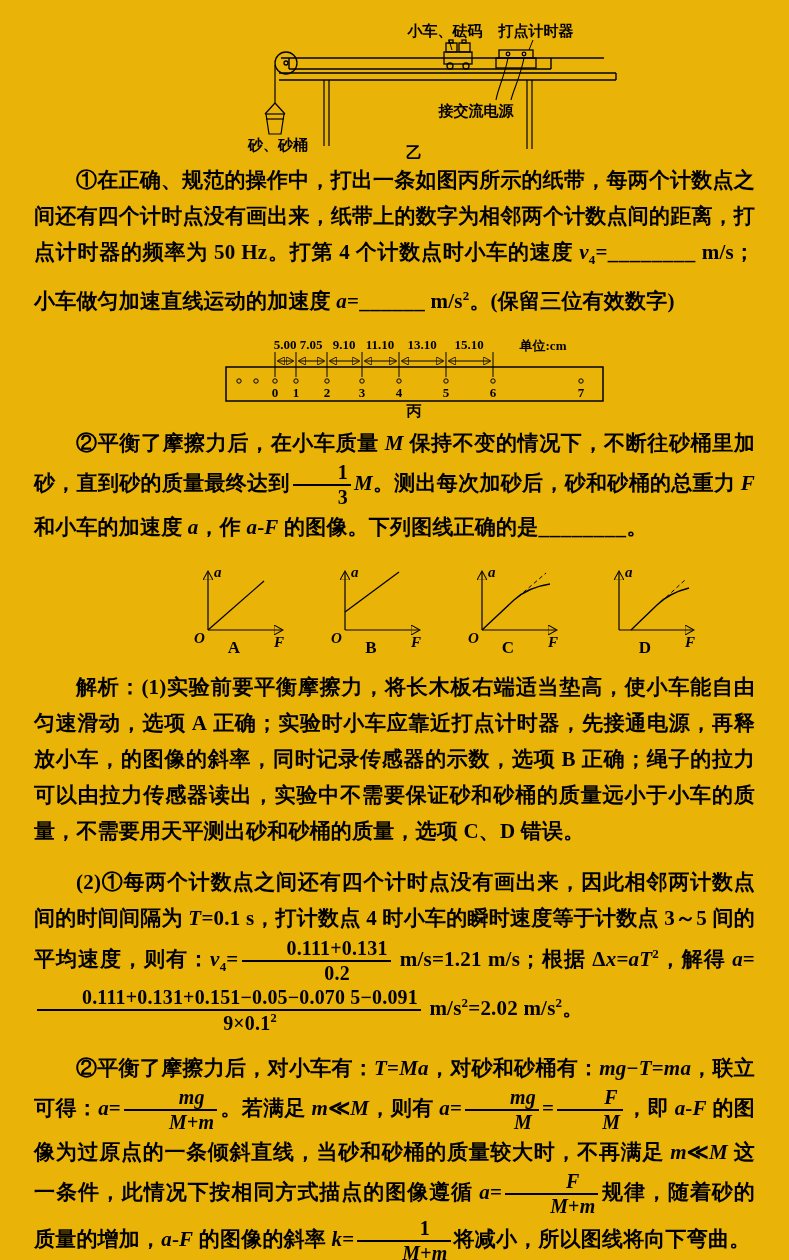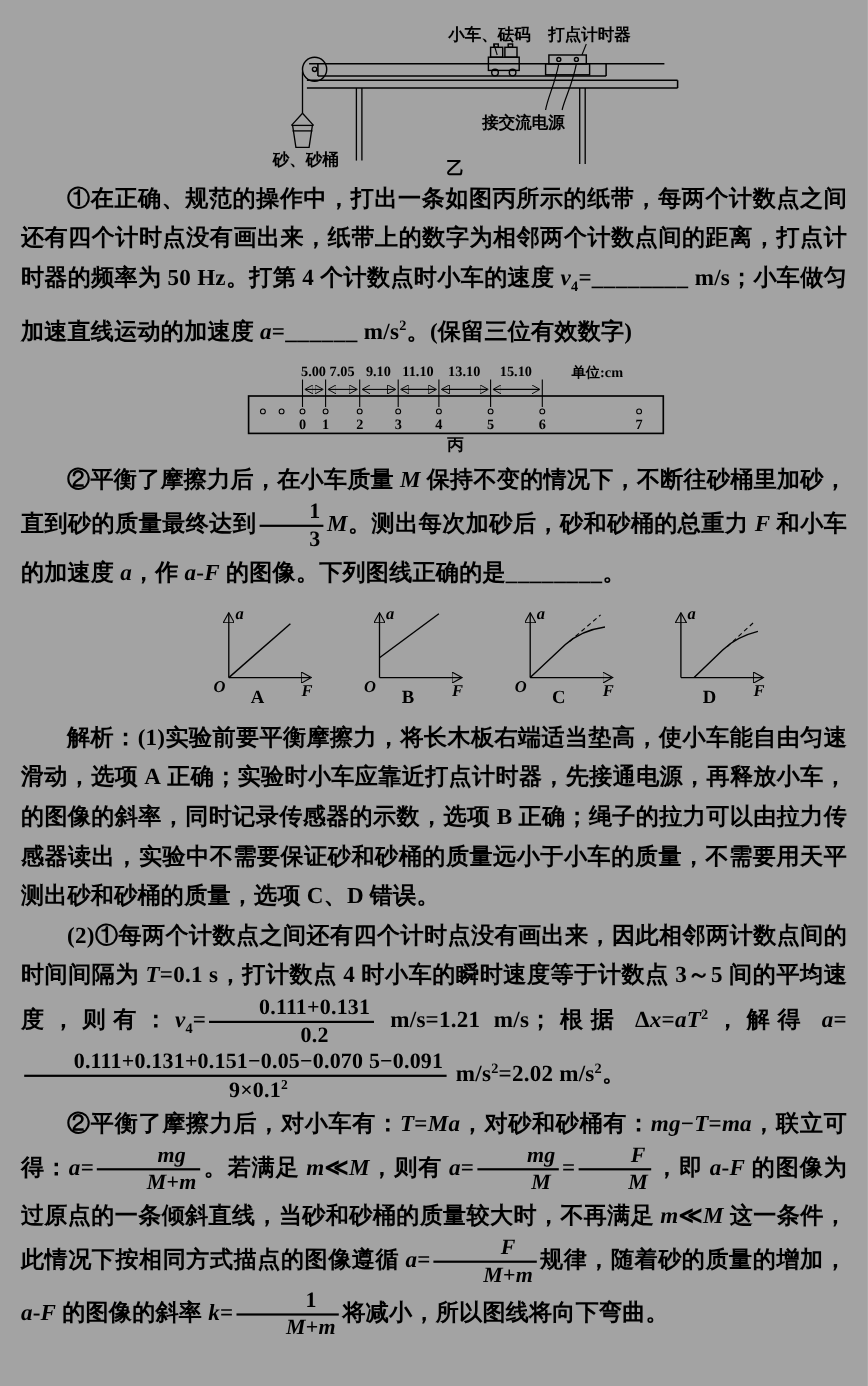--- a/index.html
+++ b/index.html
@@ -1,19 +1,19 @@
 <!DOCTYPE html>
 <html><head>
 <meta charset="utf-8">
 <style>
   html,body{margin:0;padding:0;background:#ffffff;}
-  .page{position:relative;width:789px;height:1260px;background:#a3a3a3;color:#000;
+  .page{position:relative;width:789px;height:1260px;background:#eab308;color:#000;
         font-family:"Liberation Serif","DejaVu Serif",serif;overflow:hidden;}
   .para{font-size:21px;line-height:36px;text-align:justify;text-indent:2em;
-        margin:0;padding:0 19px;font-weight:600;letter-spacing:0.2px;}
+        margin:15px;padding:0 19px;font-weight:600;letter-spacing:0.2px;}
   .var{font-style:italic;font-family:"Liberation Serif",serif;font-weight:600;}
   .bd{font-weight:800;}
   .blank{font-weight:800;letter-spacing:0.5px;}
   sub,sup{font-size:0.62em;font-weight:700;}
   .frac{display:inline-block;vertical-align:middle;text-align:center;margin:0 3px;
         font-size:0.95em;line-height:1.15;}
   .fnum{display:block;border-bottom:2px solid #000;padding:0 3px;}
   .fden{display:block;padding:0 3px;}
   .fig-yi{display:block;margin:8px 0 0 246px;}
   .fig-bing{display:block;margin:8px 0 0 223px;}

